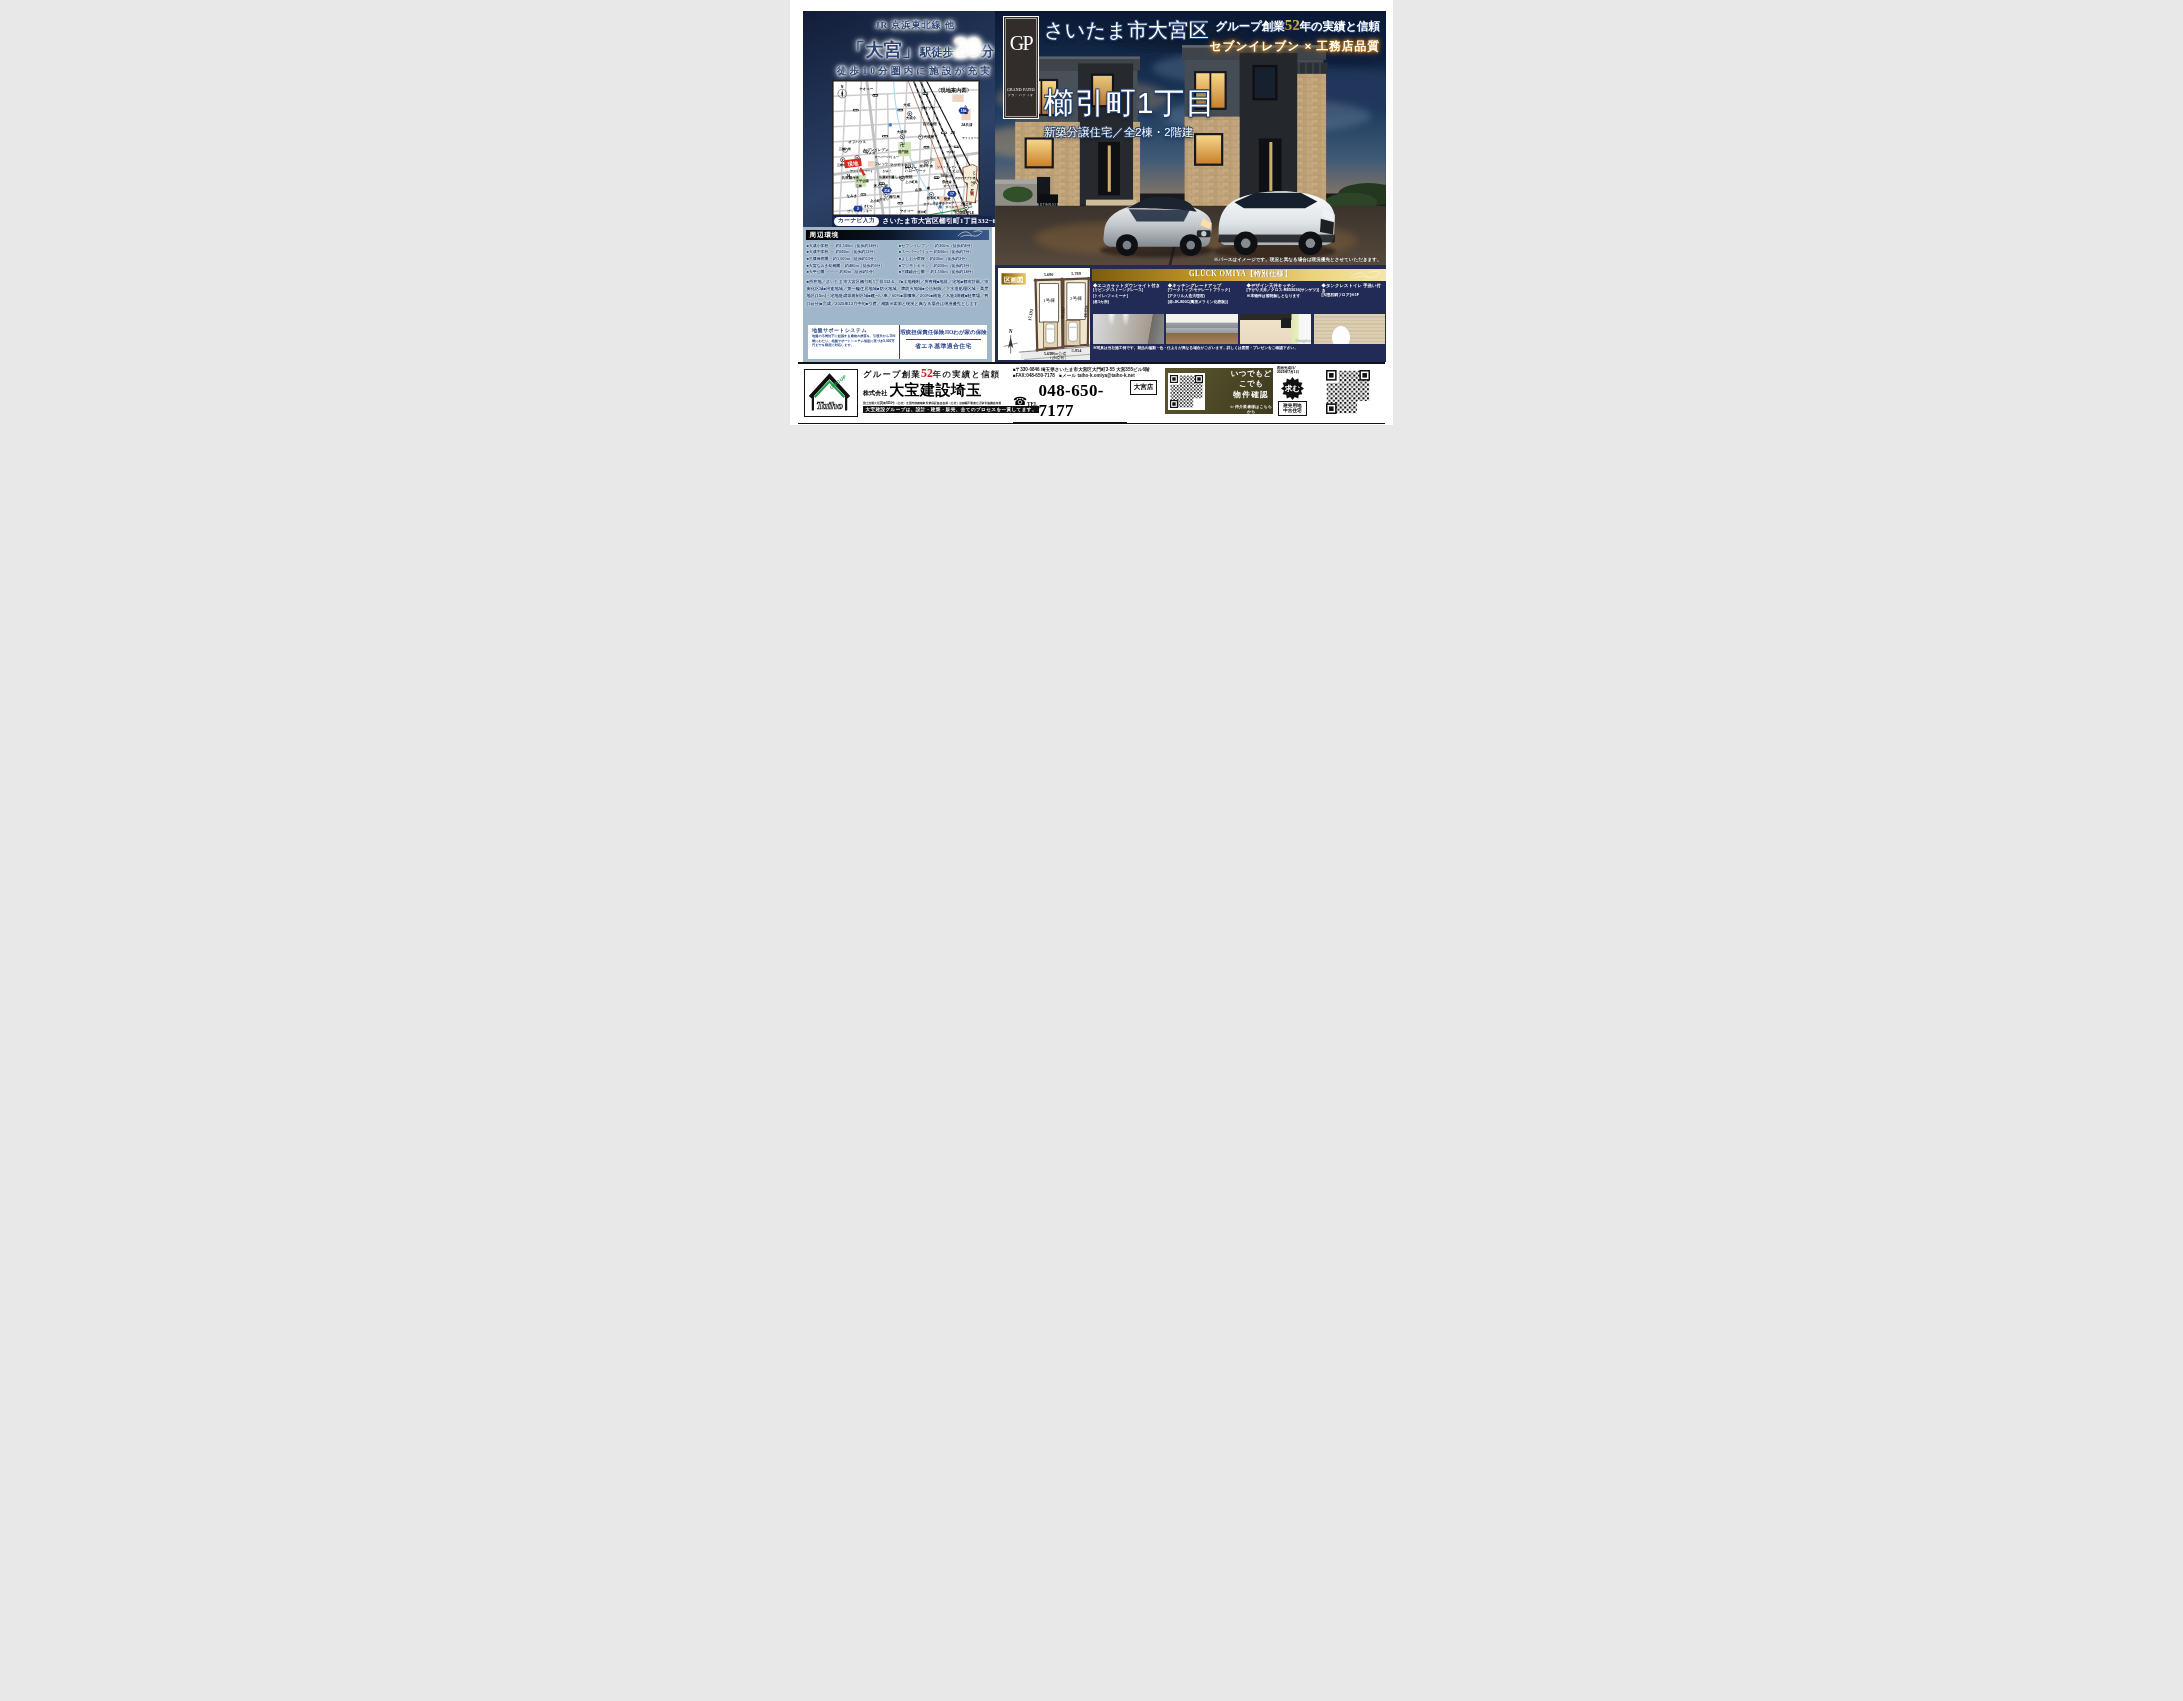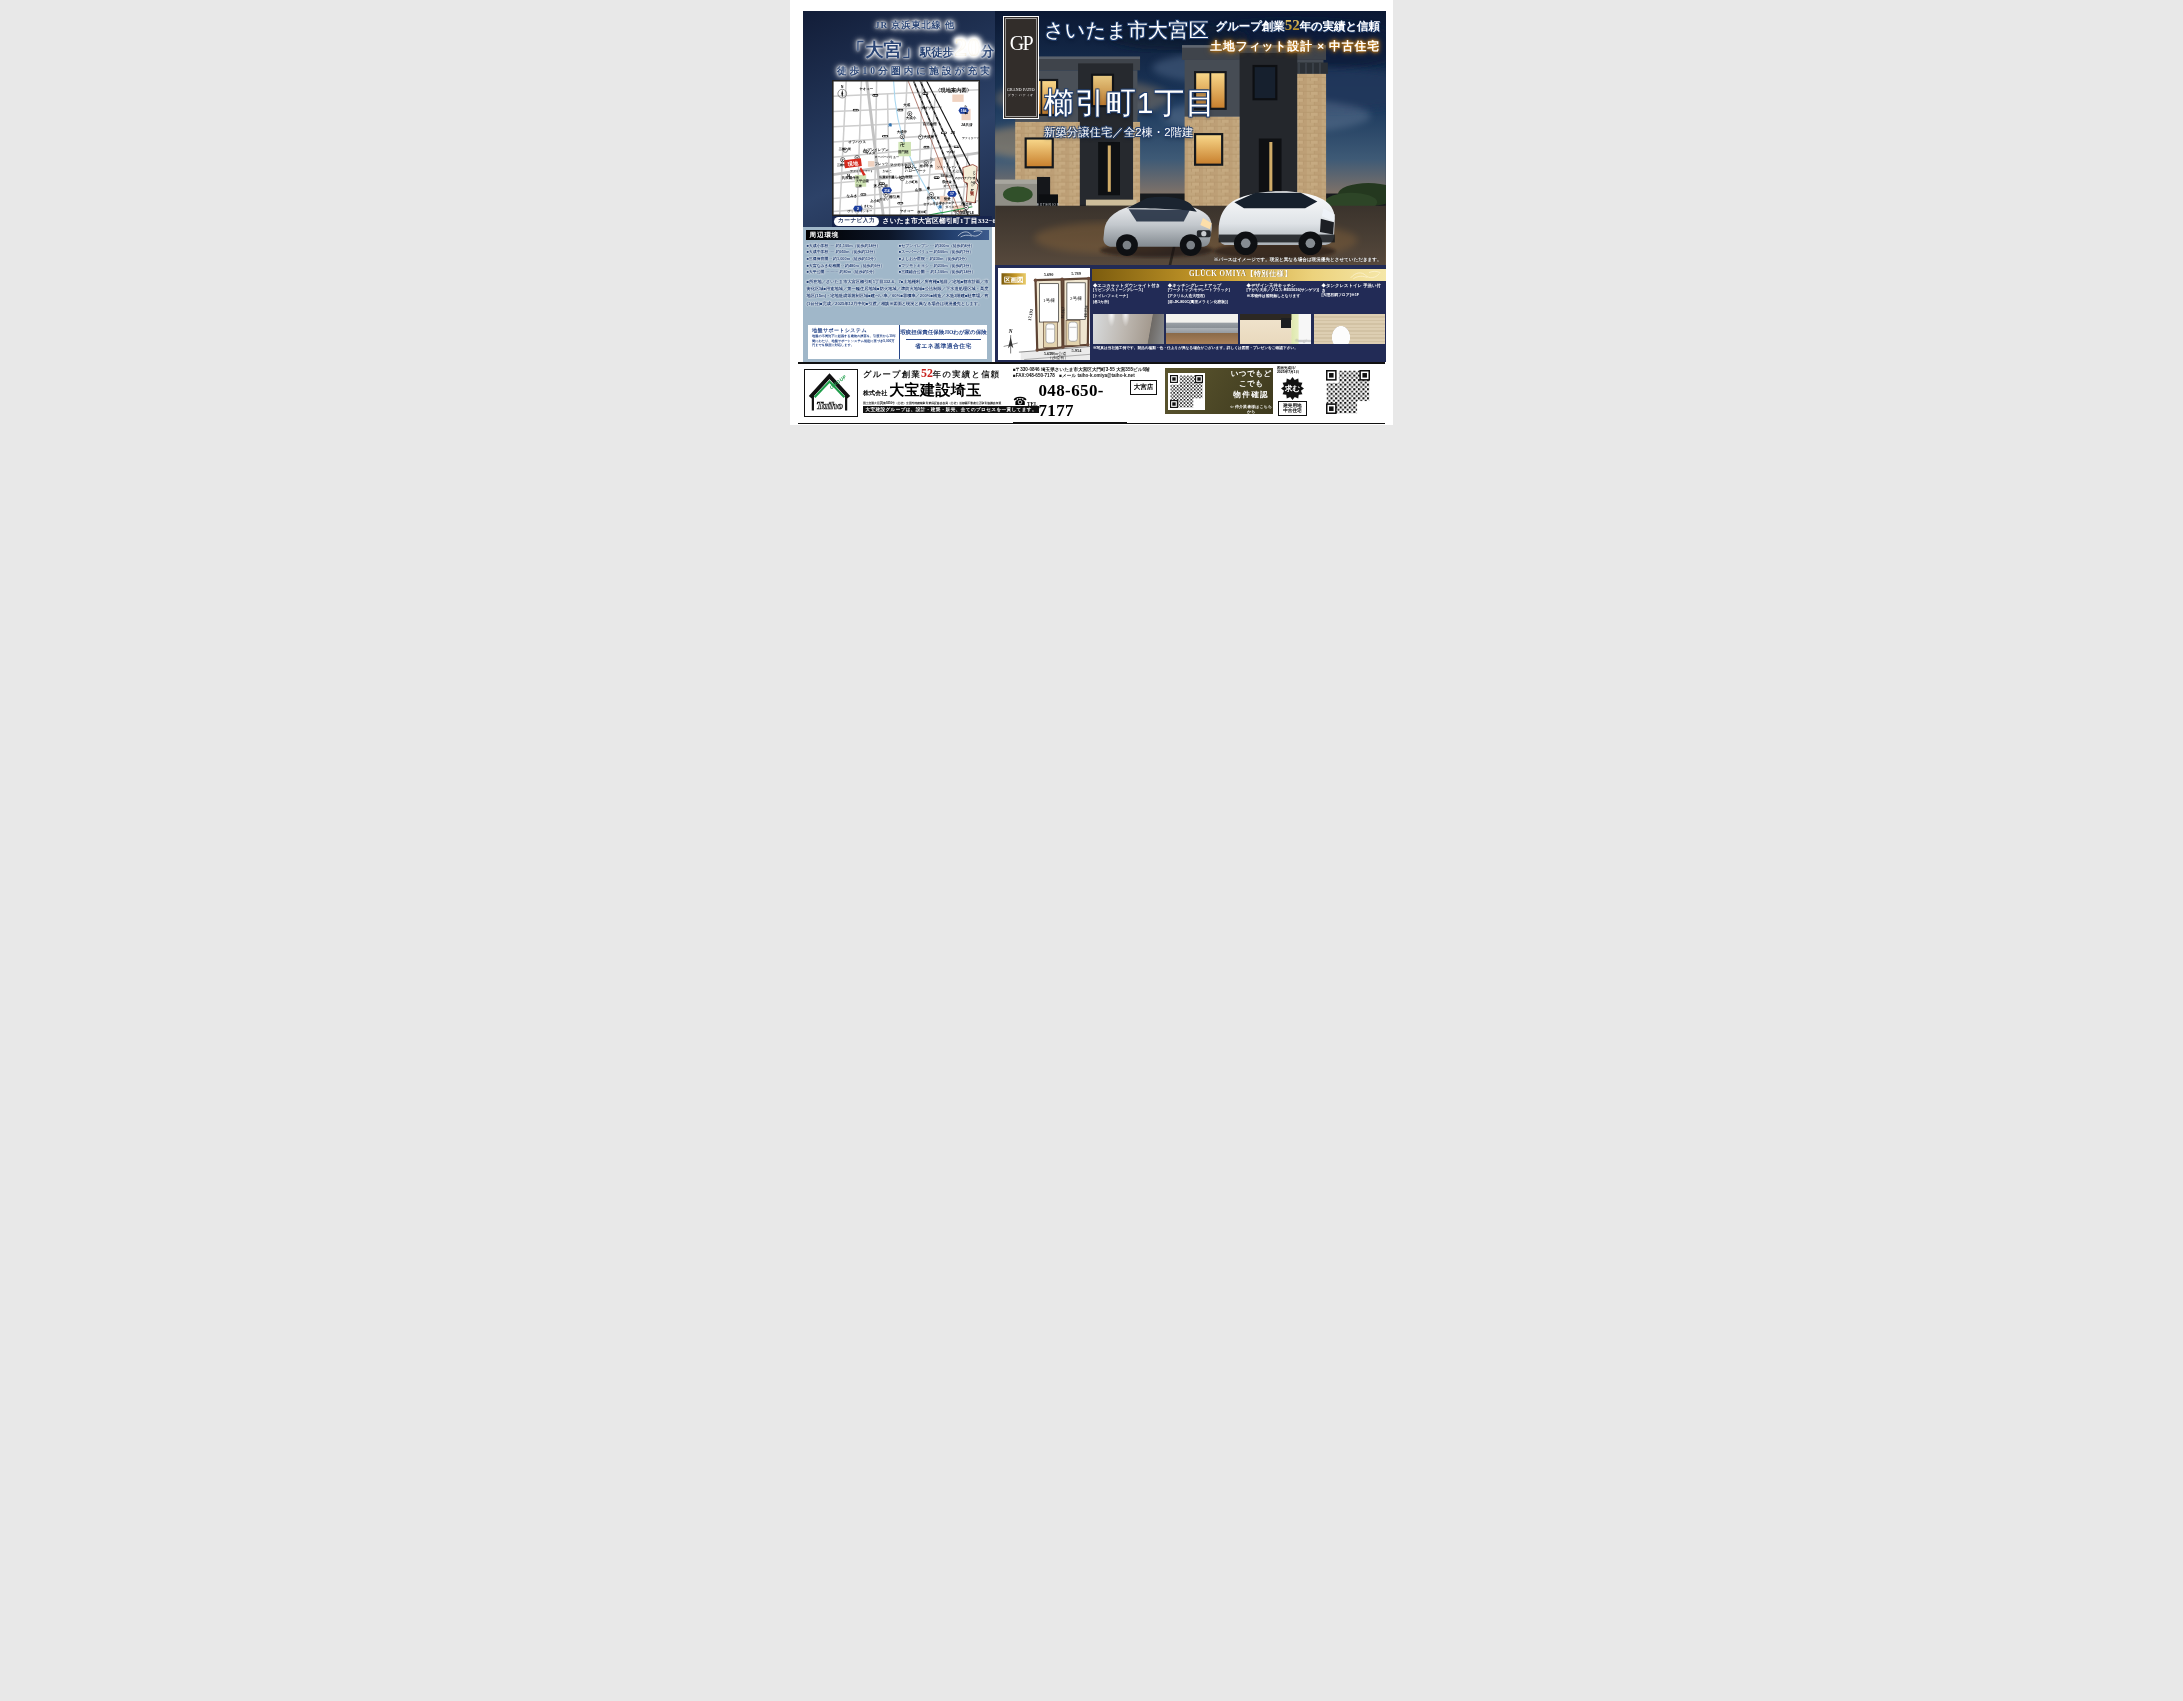--- a/index.html
+++ b/index.html
@@ -572,21 +572,21 @@
     </div>
     <div class="hero-title">
       <div class="ht1">さいたま市大宮区</div>
       <div class="ht2">櫛引町1丁目</div>
       <div class="ht3">新築分譲住宅／全2棟・2階建</div>
     </div>
     <div class="hero-right">
       <div class="hr1">
         <span>グループ創業</span><span class="num">52</span><span>年の実績と信頼</span>
       </div>
-      <div class="hr2">土地フィット設計 × 中古住宅</div>
+      <div class="hr2">セブンイレブン × 工務店品質</div>
     </div>
     <div class="hero-disc">※パースはイメージです。現況と異なる場合は現況優先とさせていただきます。</div>
   </div>
 
   <div class="abs rb-panel">
 
     <div class="plan-box">
       <svg width="92" height="92" viewBox="0 0 211 211">
         <defs>
           <linearGradient id="goldtag" x1="0" y1="0" x2="1" y2="0">

